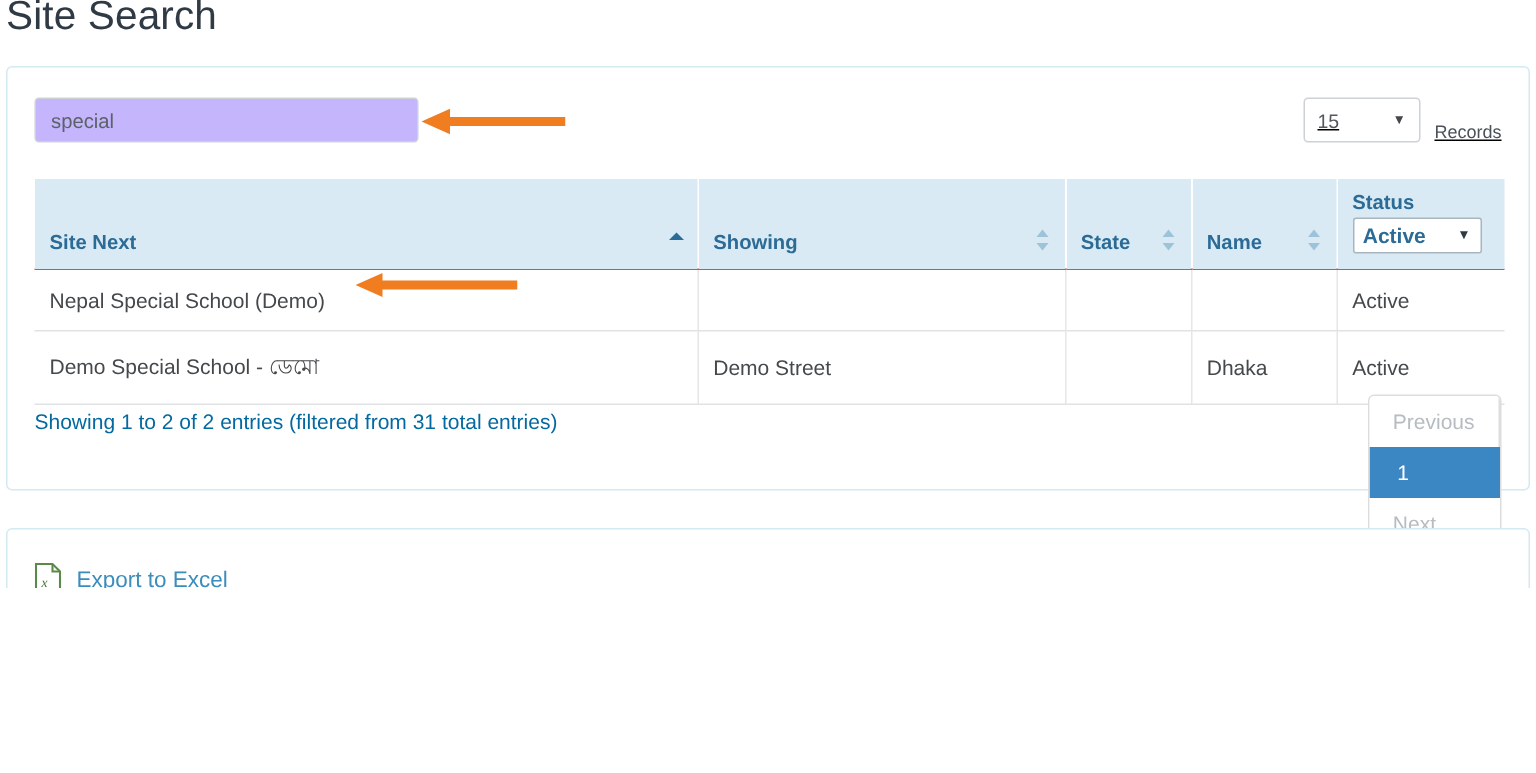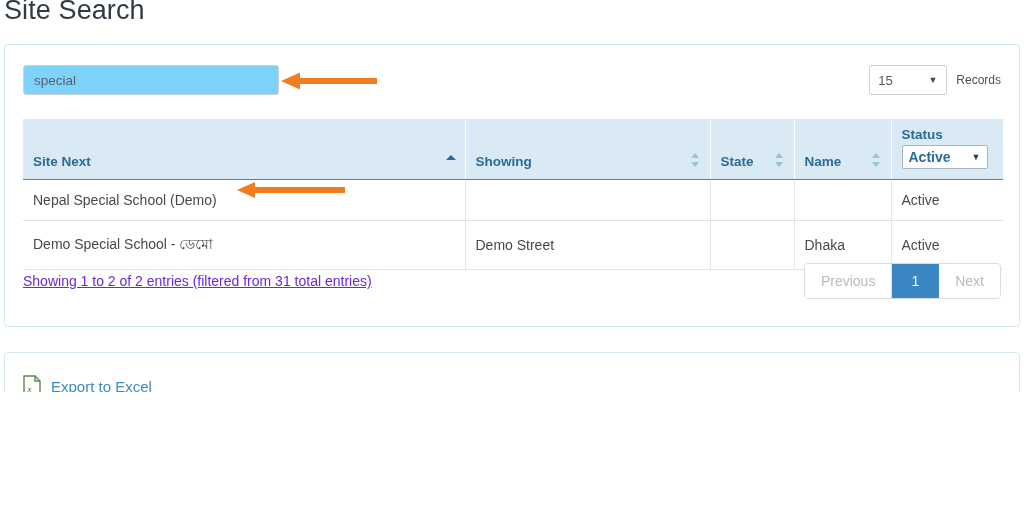--- a/index.html
+++ b/index.html
@@ -52,33 +52,34 @@
   .filter-input {
     position: absolute;
     left: 18px;
     top: 20px;
     width: 256px;
     height: 30px;
     padding: 4px 10px;
     font-family: "Liberation Sans", sans-serif;
     font-size: 13.5px;
     color: #5b6268;
-    background: #7dd3fc;
+    background: #c4b5fd;
     border: 1px solid #ccd2d6;
     border-radius: 3px;
     outline: none;
   }
   .records-wrap {
     position: absolute;
     right: 18px;
     top: 20px;
     display: flex;
-    align-items: center;
+    align-items: flex-end;
     gap: 9px;
     height: 30px;
+    text-decoration: underline;
   }
   .records-select {
     position: relative;
     width: 78px;
     height: 30px;
     border: 1px solid #ccd2d6;
     border-radius: 3px;
     background: #ffffff;
     display: flex;
     align-items: center;
@@ -201,33 +202,33 @@
     font-weight: normal;
     line-height: 1;
   }
 
   
   .dt-info {
     position: absolute;
     left: 18px;
     top: 228px;
     font-size: 14px;
-    color: #6d28d9;
-    white-space: nowrap;
-    text-decoration: underline;
+    color: #0369a1;
+    white-space: nowrap;
   }
   .pagination {
     position: absolute;
     right: 18px;
     top: 218px;
     display: flex;
     border: 1px solid #ddd;
     border-radius: 4px;
     overflow: hidden;
     background: #ffffff;
+    flex-direction: column;
   }
   .page-btn {
     padding: 8px 16px;
     font-size: 14px;
     color: #b6bcc1;
     background: #ffffff;
     border-right: 1px solid #ddd;
     line-height: 18px;
     white-space: nowrap;
   }

